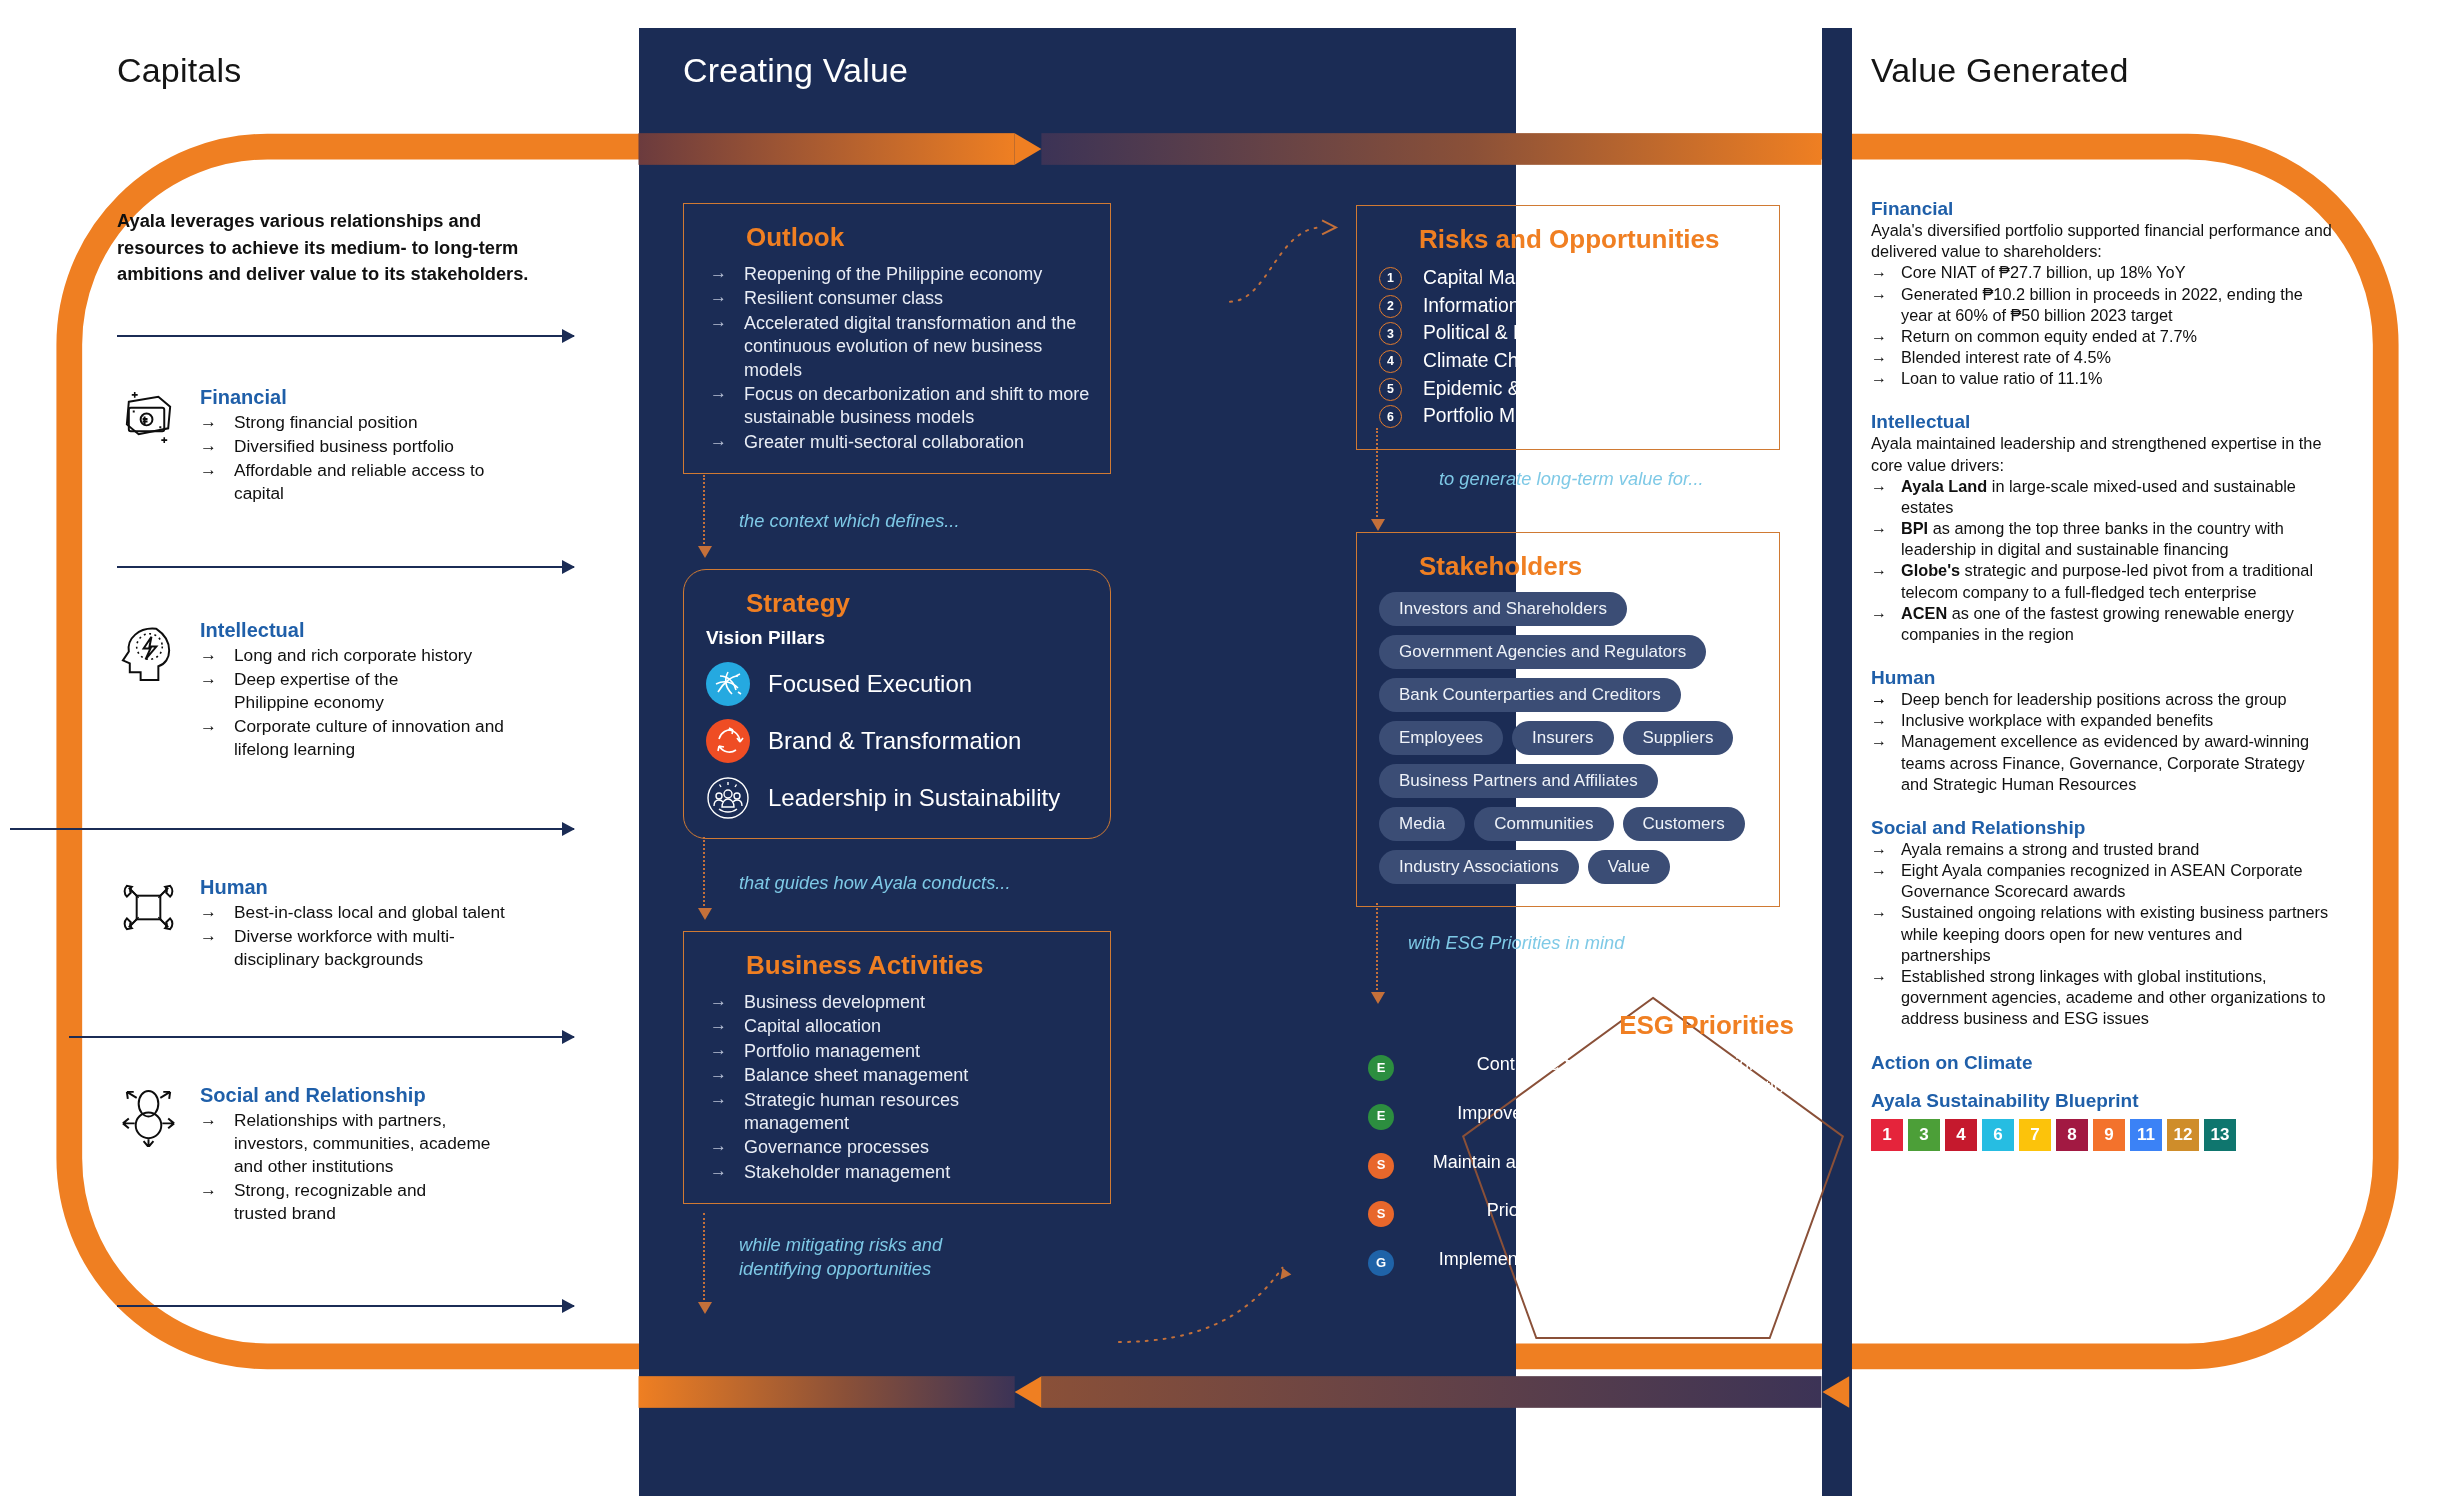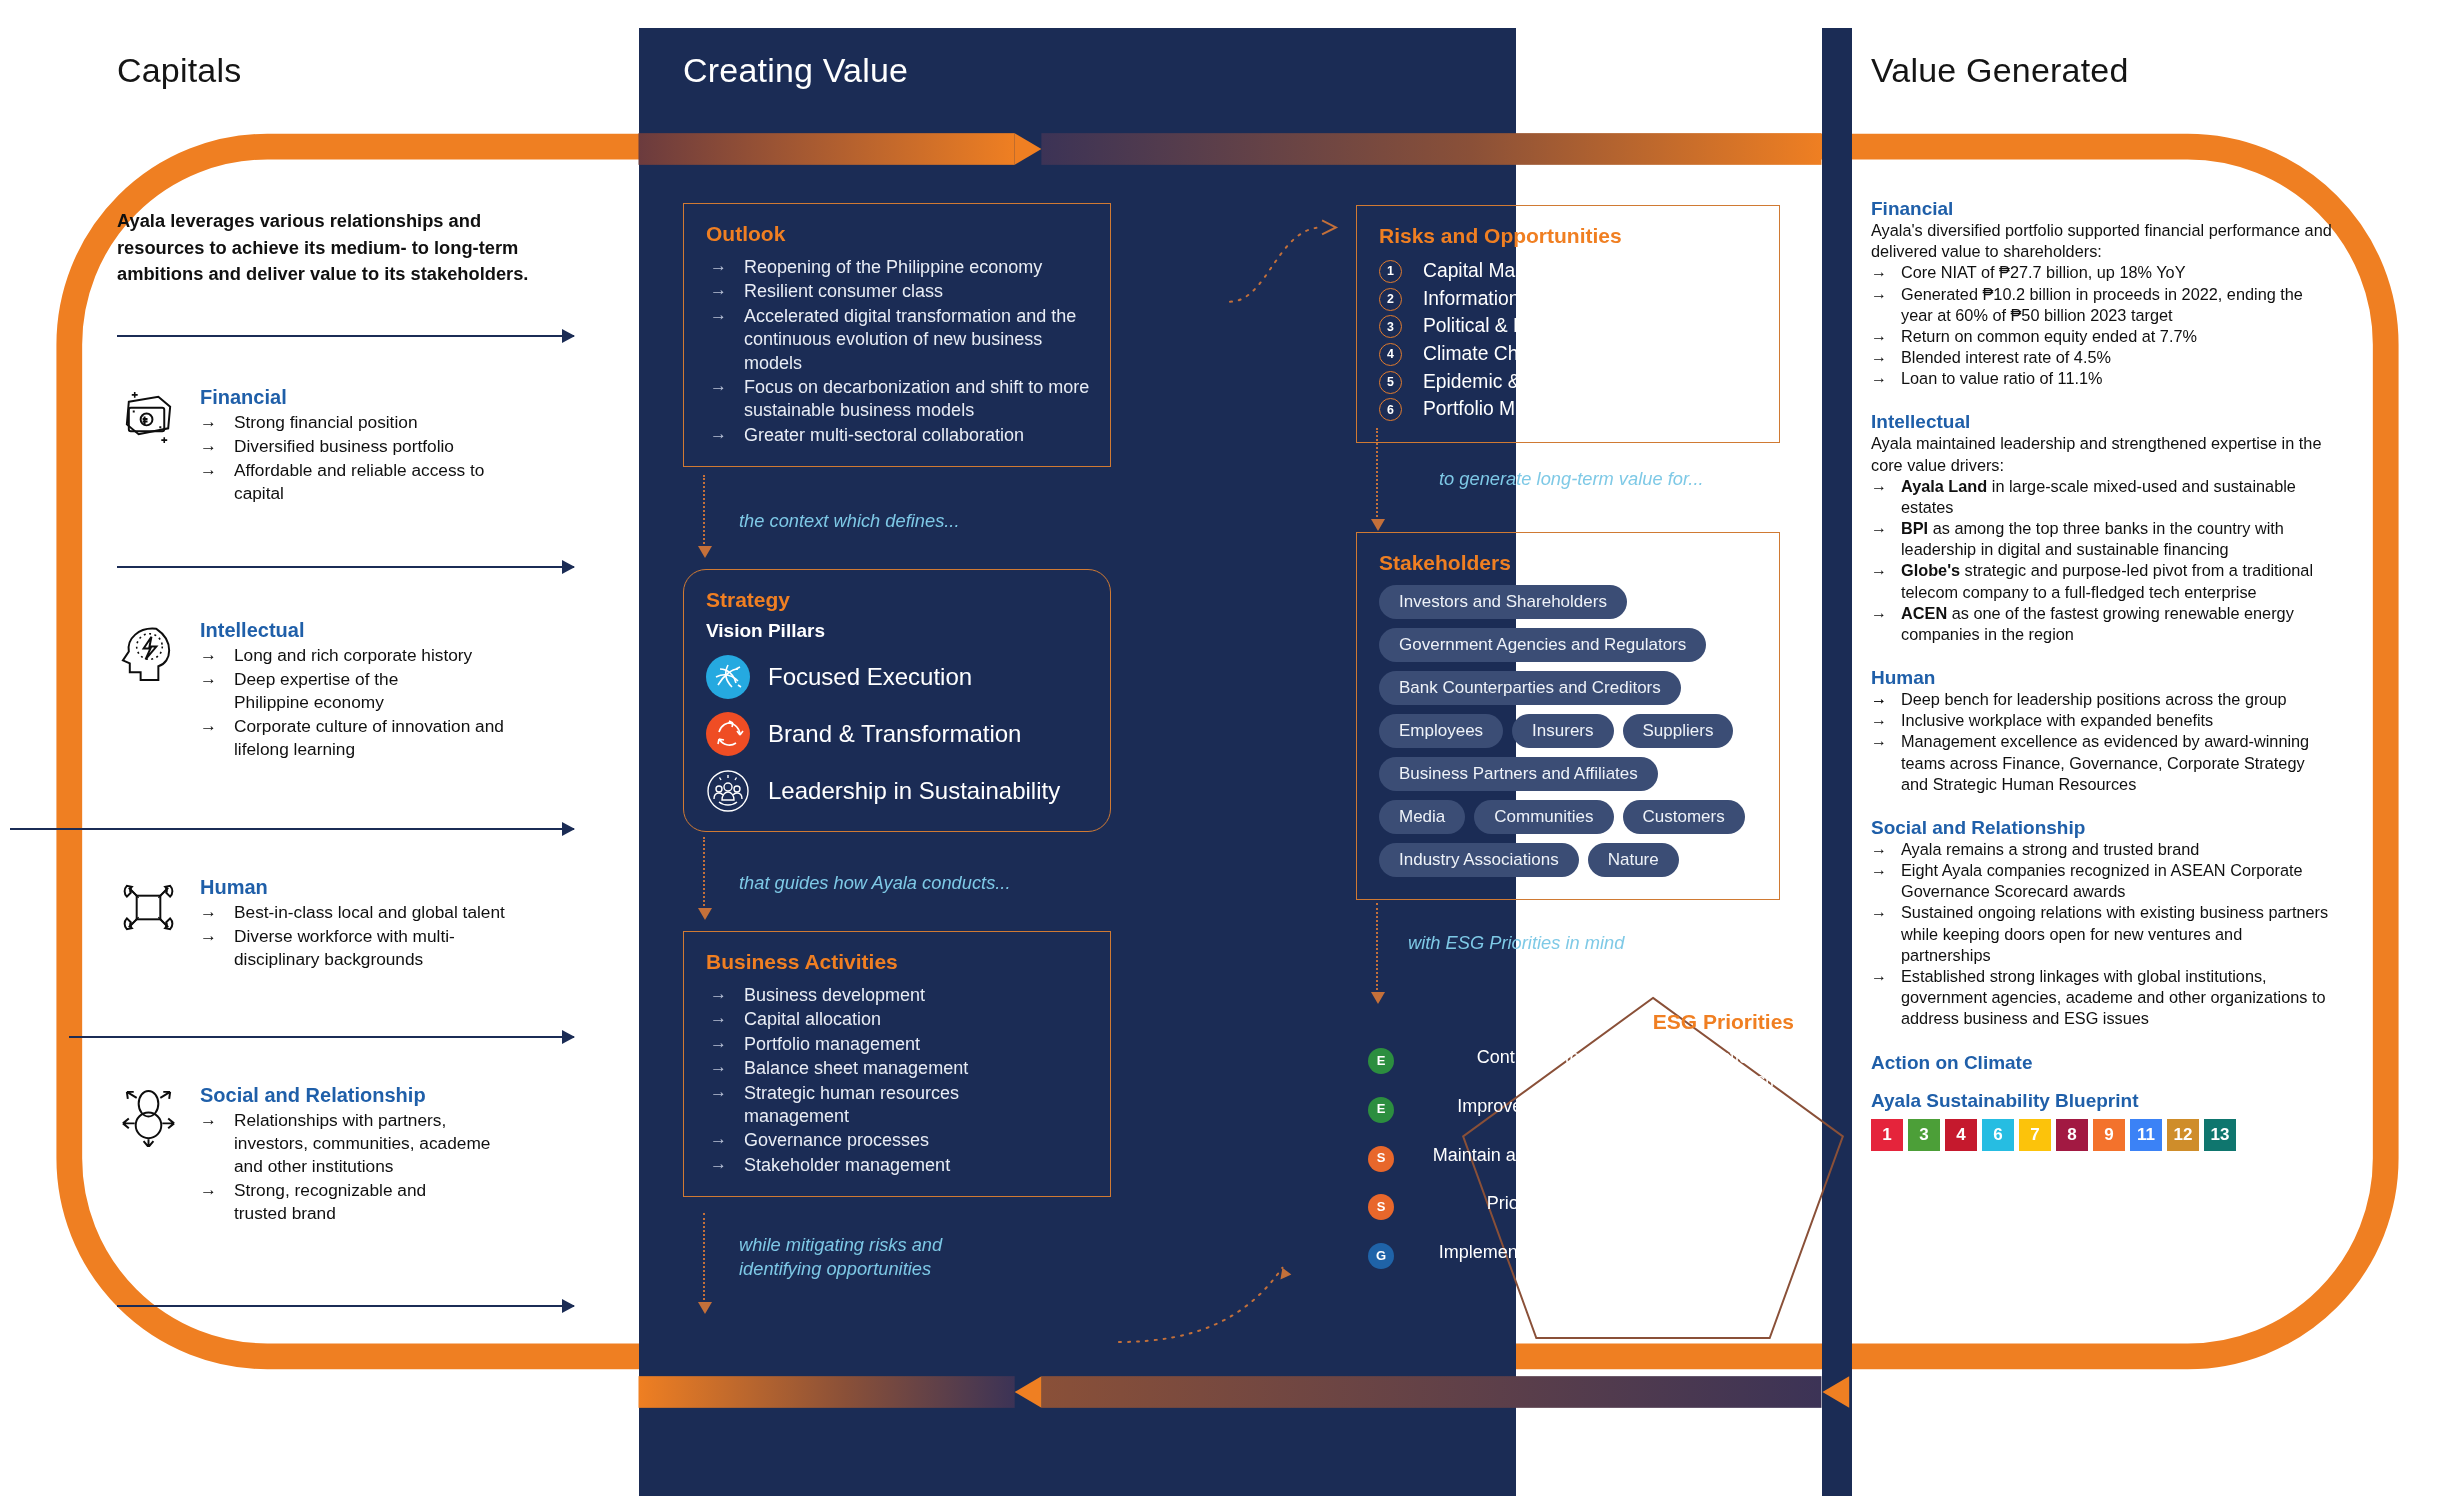--- a/index.html
+++ b/index.html
@@ -48,21 +48,21 @@
   .cap-body { margin-left:83px; }
   .cap-name { font-size:20px; font-weight:bold; color:#1f5fa9; margin-bottom:2px; }
   .cap-li { position:relative; padding-left:34px; font-size:17.3px; line-height:1.33; color:#101010; margin-top:1px; }
   .cap-li .ar { position:absolute; left:0; top:0px; color:#101010; font-size:17px; }
 
   
   .card {
     position:absolute; border:1.5px solid #d07a33; background:transparent;
     padding:18px 20px 18px 22px;
   }
-  .card-title { color:#f07f22; font-size:21px; font-weight:bold; margin-bottom:10px; }
+  .card-title { color:#f07f22; font-size:26px; font-weight:bold; margin-bottom:10px;margin-left:40px; }
   .card-li { position:relative; padding-left:38px; color:#e9edf5; font-size:18px; line-height:1.3; margin-bottom:1px; }
   .card-li .ar { position:absolute; left:4px; top:-1px; color:#b9c2d6; font-size:17px; }
 
   .connector-label {
     position:absolute; color:#7ec9e6; font-style:italic; font-size:18.3px; line-height:1.3;
   }
   .dotline { position:absolute; border-left:2px dotted #c4703a; }
   .dotline .dn {
     position:absolute; left:-7px; bottom:-14px; width:0;height:0;
     border-left:7px solid transparent;border-right:7px solid transparent;border-top:12px solid #c4703a;
@@ -373,21 +373,21 @@
     <div class="pill-row">
       <span class="pill">Business Partners and Affiliates</span>
     </div>
     <div class="pill-row">
       <span class="pill">Media</span>
       <span class="pill">Communities</span>
       <span class="pill">Customers</span>
     </div>
     <div class="pill-row" style="margin-bottom:0">
       <span class="pill">Industry Associations</span>
-      <span class="pill">Nature</span>
+      <span class="pill">Value</span>
     </div>
   </div>
   <div class="dotline" style="left:1376px; top:903px; height:87px;">
       <span class="dn"></span>
     </div>
   <div class="connector-label" style="left:1408px; top:931px;">with ESG Priorities in mind</div>
 
   <svg class="pentagon" style="left:1455px; top:990px; width:396px; height:356px;" viewBox="0 0 400 360">
     <polygon points="200,8 392,148 318,352 82,352 8,148" fill="none" stroke="#8a5038" stroke-width="2"></polygon>
   </svg>

